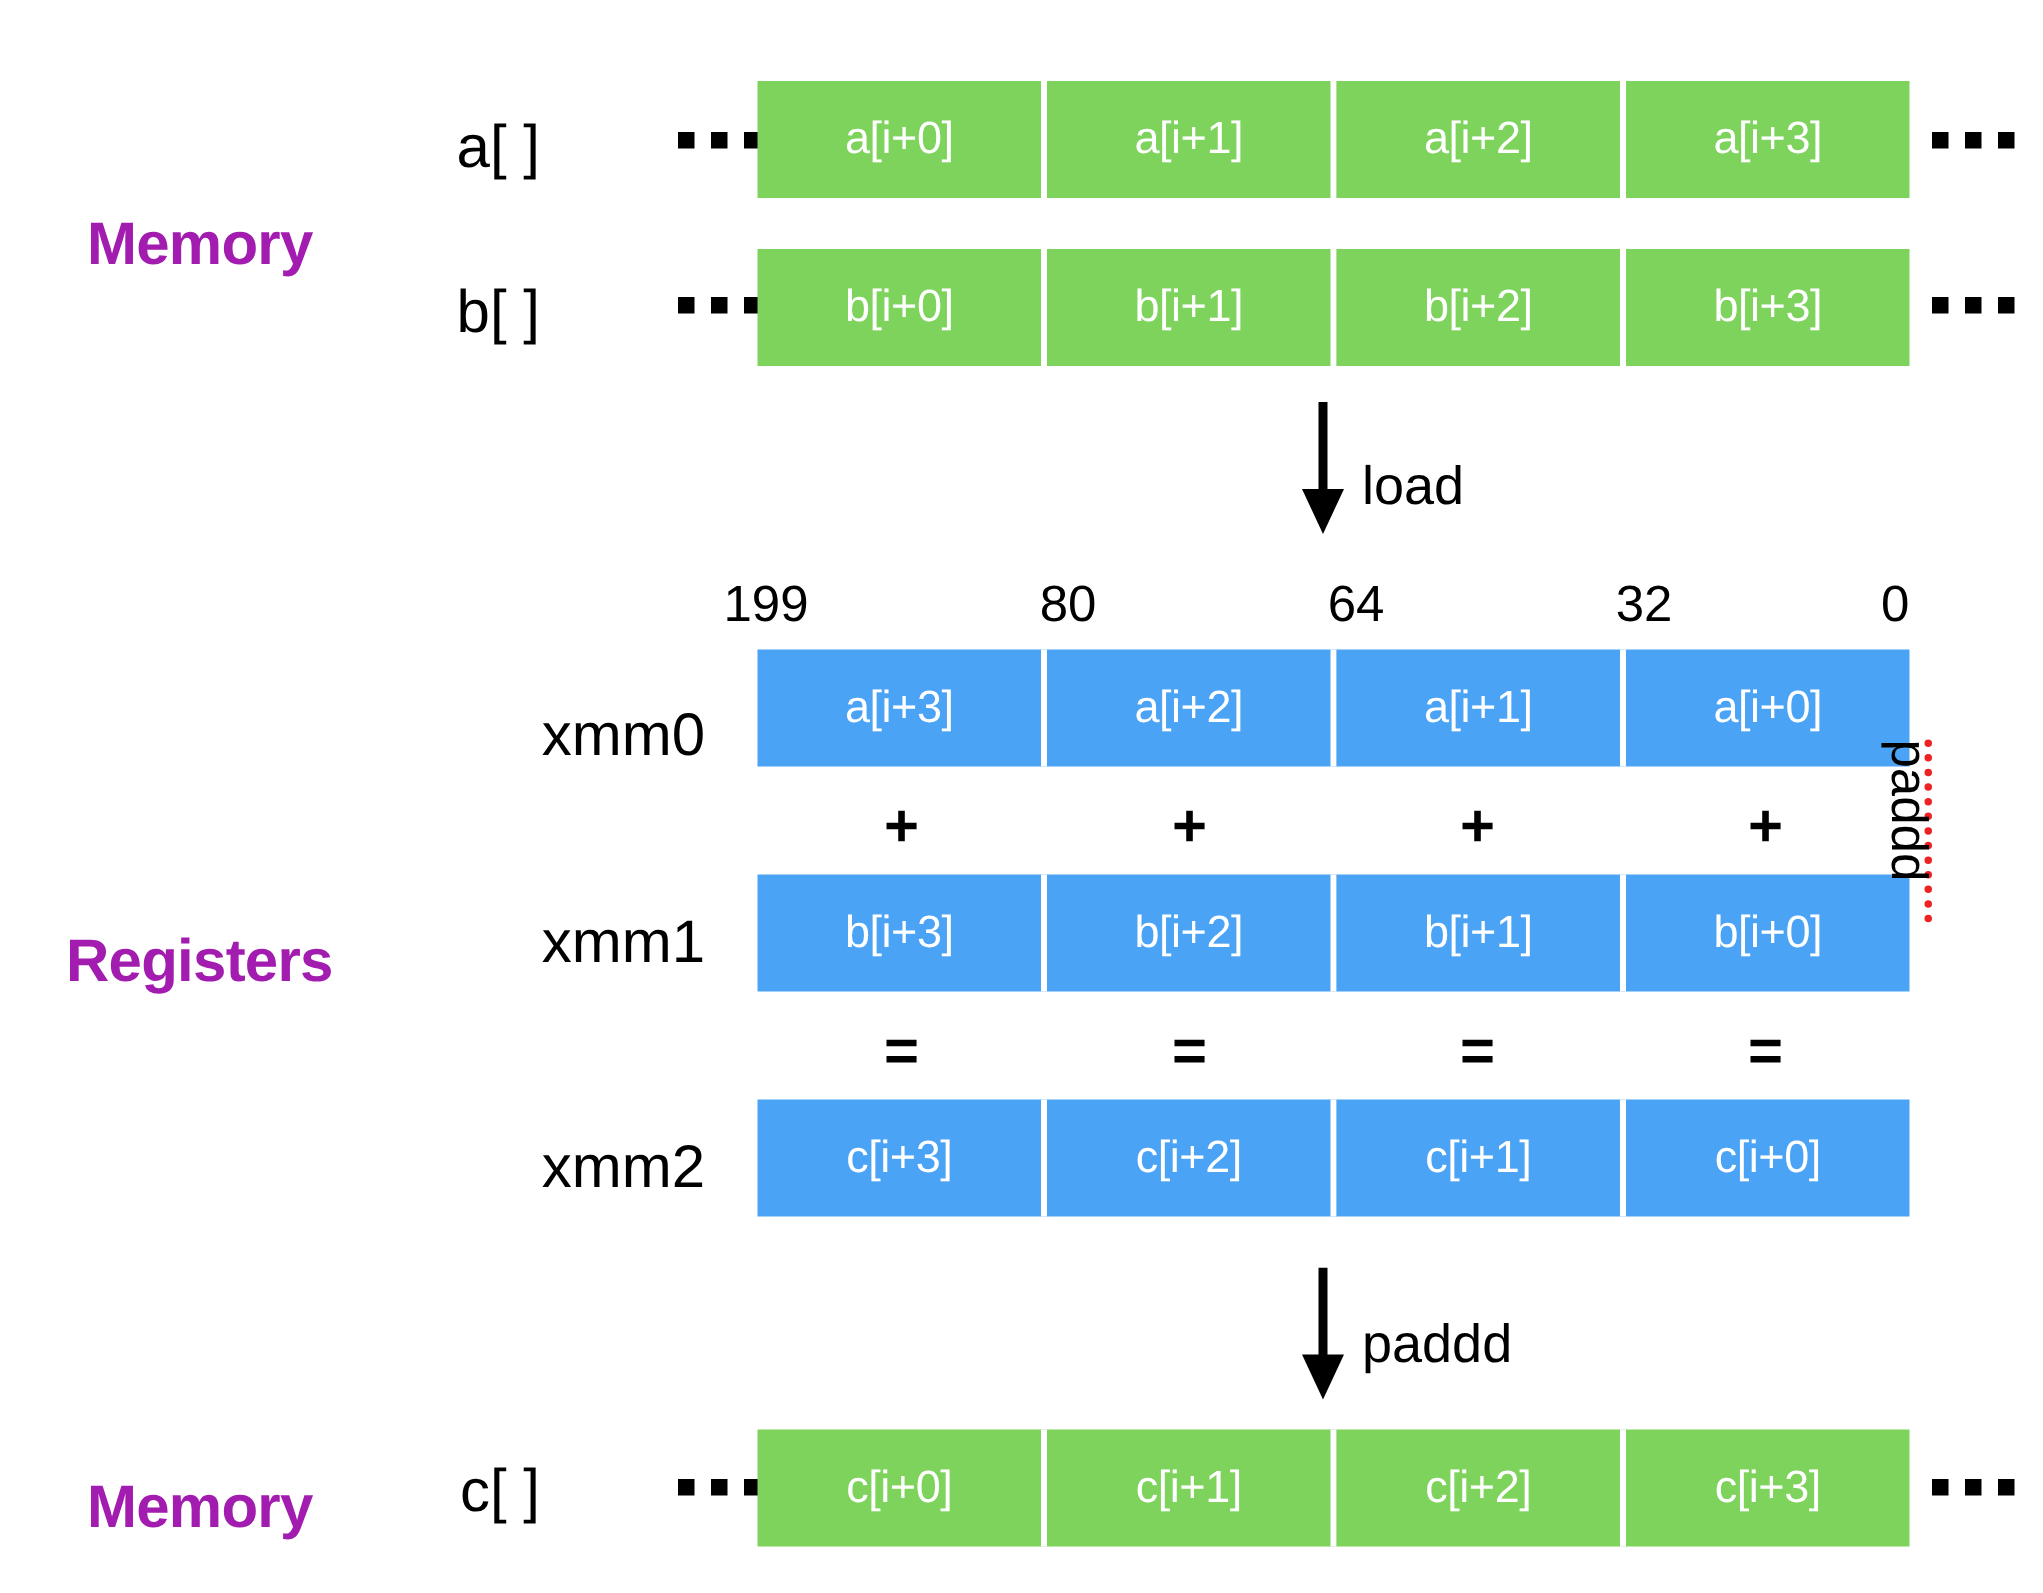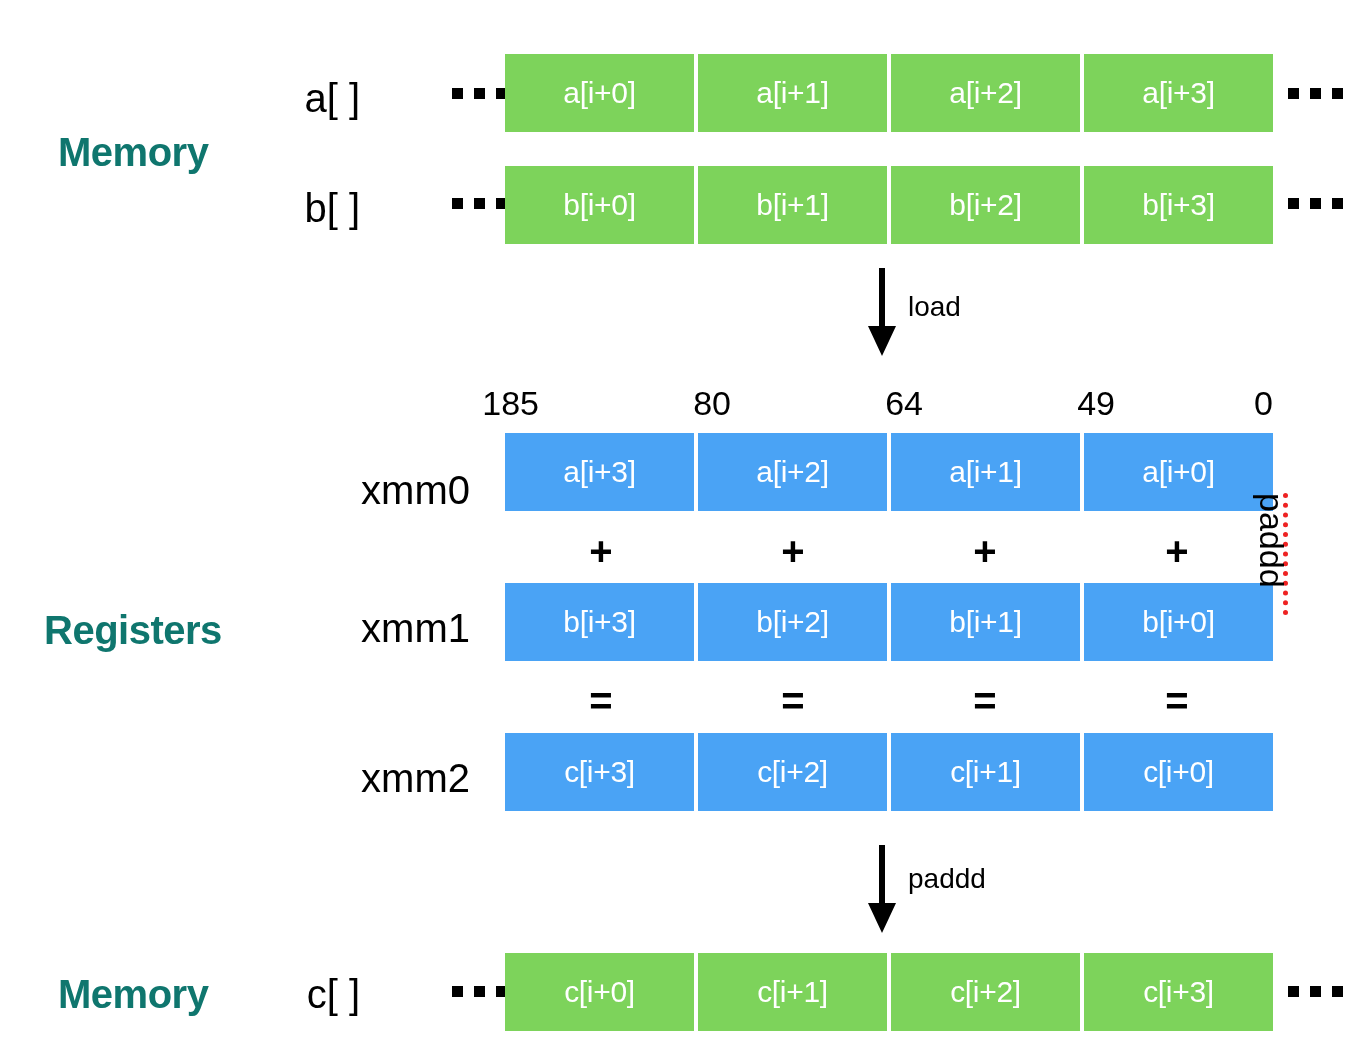--- a/index.html
+++ b/index.html
@@ -22,21 +22,22 @@
     overflow: hidden;
   }
 
   
   .section-label {
     position: absolute;
     font-weight: bold;
     font-size: 40px;
     letter-spacing: -0.5px;
     white-space: nowrap;
-    color: #0f766e;
+    color: #a21caf;
+    margin-top: 11px;
   }
 
   
   .row-label {
     position: absolute;
     font-size: 40px;
     font-weight: normal;
     white-space: nowrap;
     color: #000;
     text-align: right;
@@ -112,23 +113,24 @@
     color: #000;
     line-height: 1;
   }
 
   
   .arrow {
     position: absolute;
   }
   .arrow-label {
     position: absolute;
-    font-size: 28px;
-    color: #000;
-    white-space: nowrap;
+    font-size: 36px;
+    color: #000;
+    white-space: nowrap;
+    margin-top: 12px;
   }
 
   
   .paddd-wrap {
     position: absolute;
   }
   .paddd-line {
     position: absolute;
     left: 0;
     top: 0;
@@ -190,24 +192,24 @@
       <span></span>
     </div>
 
   <svg class="arrow" style="left:862px; top:268px;" width="40" height="90" viewBox="0 0 40 90">
     <line x1="20" y1="0" x2="20" y2="66" stroke="#000" stroke-width="6"></line>
     <polygon points="20,88 6,58 34,58" fill="#000"></polygon>
   </svg>
   <div class="arrow-label" style="left:908px; top:291px;">load</div>
 
   <div class="bitruler" style="left:505px; top:384px; width:768px;">
-    <div class="bit-tick" style="left:34px;">185</div>
+    <div class="bit-tick" style="left:34px;">199</div>
     <div class="bit-tick" style="left:226px;">80</div>
     <div class="bit-tick" style="left:418px;text-align:right;">64</div>
-    <div class="bit-tick" style="left:610px;">49</div>
+    <div class="bit-tick" style="left:610px;">32</div>
     <div class="bit-tick" style="left:768px;">0</div>
   </div>
 
   <div class="section-label" style="left:44px; top:608px;">Registers</div>
 
   <div class="row-label" style="left:290px; top:468px; width:180px;">xmm0</div>
   <div class="strip reg" style="left:505px; top:433px; width:768px;">
     <div class="cell">a[i+3]</div>
     <div class="cell">a[i+2]</div>
     <div class="cell">a[i+1]</div>

